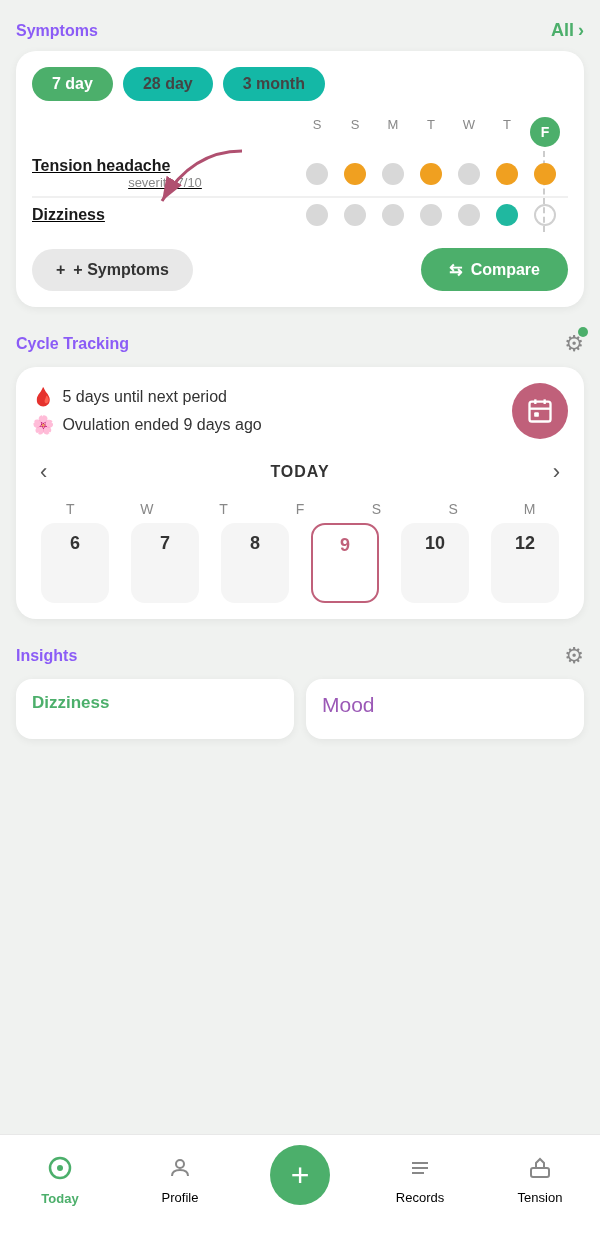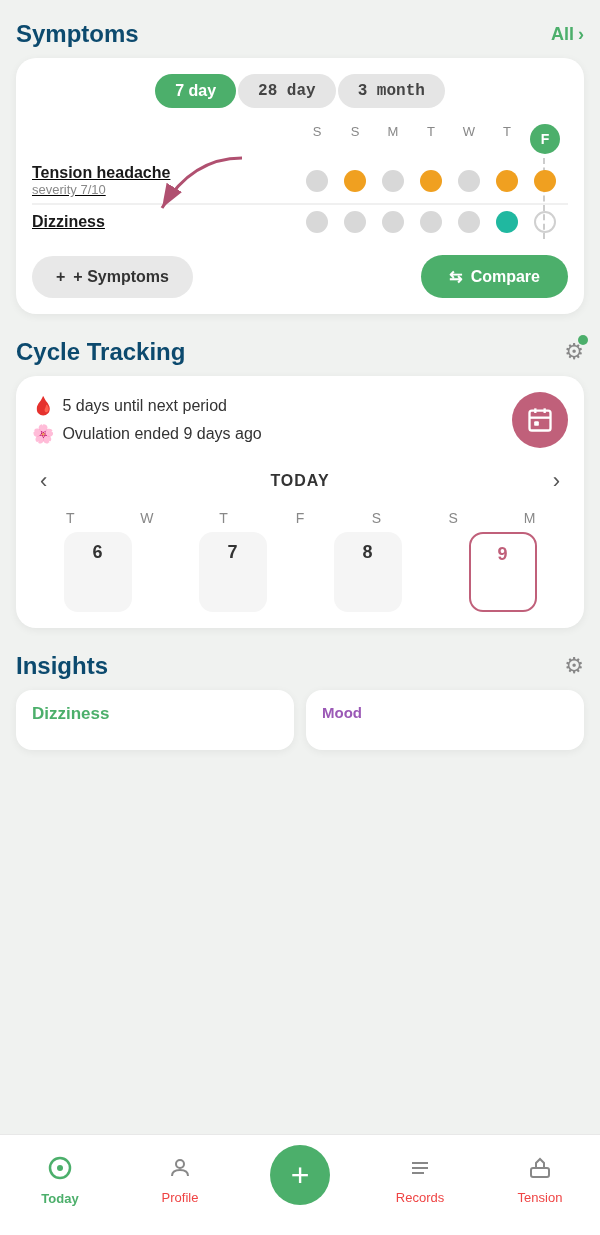--- a/index.html
+++ b/index.html
@@ -22,23 +22,23 @@
     }
 
     
     .section-header {
       display: flex;
       justify-content: space-between;
       align-items: center;
       margin-bottom: 10px;
     }
     .section-title {
-      font-size: 24px;
+      font-size: 16px;
       font-weight: 700;
-      color: #0c4a6e;
+      color: #8b5cf6;
     }
     .section-link {
       font-size: 18px;
       color: #4caf6b;
       font-weight: 600;
       text-decoration: none;
       display: flex;
       align-items: center;
       gap: 4px;
     }
@@ -51,40 +51,38 @@
     .card {
       background: #fff;
       border-radius: 20px;
       padding: 16px;
       box-shadow: 0 2px 8px rgba(0,0,0,0.06);
     }
 
     
     .time-filters {
       display: flex;
-      gap: 2px;
+      gap: 10px;
       margin-bottom: 16px;
-      justify-content: center;
     }
     .pill {
       padding: 8px 20px;
       border-radius: 50px;
       font-size: 16px;
       font-weight: 600;
       border: none;
       cursor: pointer;
     }
     .pill-active {
       background: #4caf6b;
       color: #fff;
     }
     .pill-inactive {
-      background: #e5e5e5;
+      background: #14b8a6;
       color: #444;
-      font-family: Liberation Mono, monospace;
     }
     .day-headers {
       display: flex;
       justify-content: flex-end;
       gap: 0;
       margin-bottom: 4px;
       padding-right: 4px;
     }
     .day-header {
       width: 38px;
@@ -123,20 +121,21 @@
       min-width: 0;
     }
     .symptom-name {
       font-size: 16px;
       font-weight: 600;
       color: #1a1a1a;
     }
     .symptom-severity {
       font-size: 13px;
       color: #888;
+      text-align: center;
     }
     .symptom-dots {
       display: flex;
       gap: 0;
       align-items: center;
       padding-right: 4px;
     }
     .dot-cell {
       width: 38px;
       display: flex;
@@ -309,22 +308,22 @@
       padding: 14px 16px;
       min-height: 60px;
       box-shadow: 0 2px 8px rgba(0,0,0,0.06);
     }
     .insight-label-dizziness {
       font-size: 17px;
       font-weight: 700;
       color: #4caf6b;
     }
     .insight-label-mood {
-      font-size: 15px;
-      font-weight: 700;
+      font-size: 21px;
+      font-weight: 400;
       color: #9b59b6;
     }
 
     
     .bottom-nav {
       background: #fff;
       border-top: 1px solid #e8e8e8;
       display: flex;
       justify-content: space-around;
       align-items: center;
@@ -334,21 +333,21 @@
     .nav-item {
       display: flex;
       flex-direction: column;
       align-items: center;
       gap: 4px;
       cursor: pointer;
       min-width: 60px;
     }
     .nav-item-label {
       font-size: 13px;
-      color: #ef4444;
+      color: #000000;
       font-weight: 500;
     }
     .nav-item-label-active {
       font-size: 13px;
       color: #4caf6b;
       font-weight: 600;
     }
     .nav-icon {
       font-size: 22px;
       color: #888;
@@ -555,20 +554,22 @@
         <div class="cal-day-header">S</div>
         <div class="cal-day-header">S</div>
         <div class="cal-day-header">M</div>
       </div>
 
       <div class="calendar-days">
         <div class="cal-day">6</div>
         <div class="cal-day">7</div>
         <div class="cal-day">8</div>
         <div class="cal-day cal-day-today">9</div>
+        <div class="cal-day">10</div>
+        <div class="cal-day">12</div>
       </div>
     </div>
   </div>
 
   <div class="section-block">
     <div class="section-header">
       <span class="section-title">Insights</span>
       <span class="gear-icon">⚙</span>
     </div>
     <div class="insights-cards">

